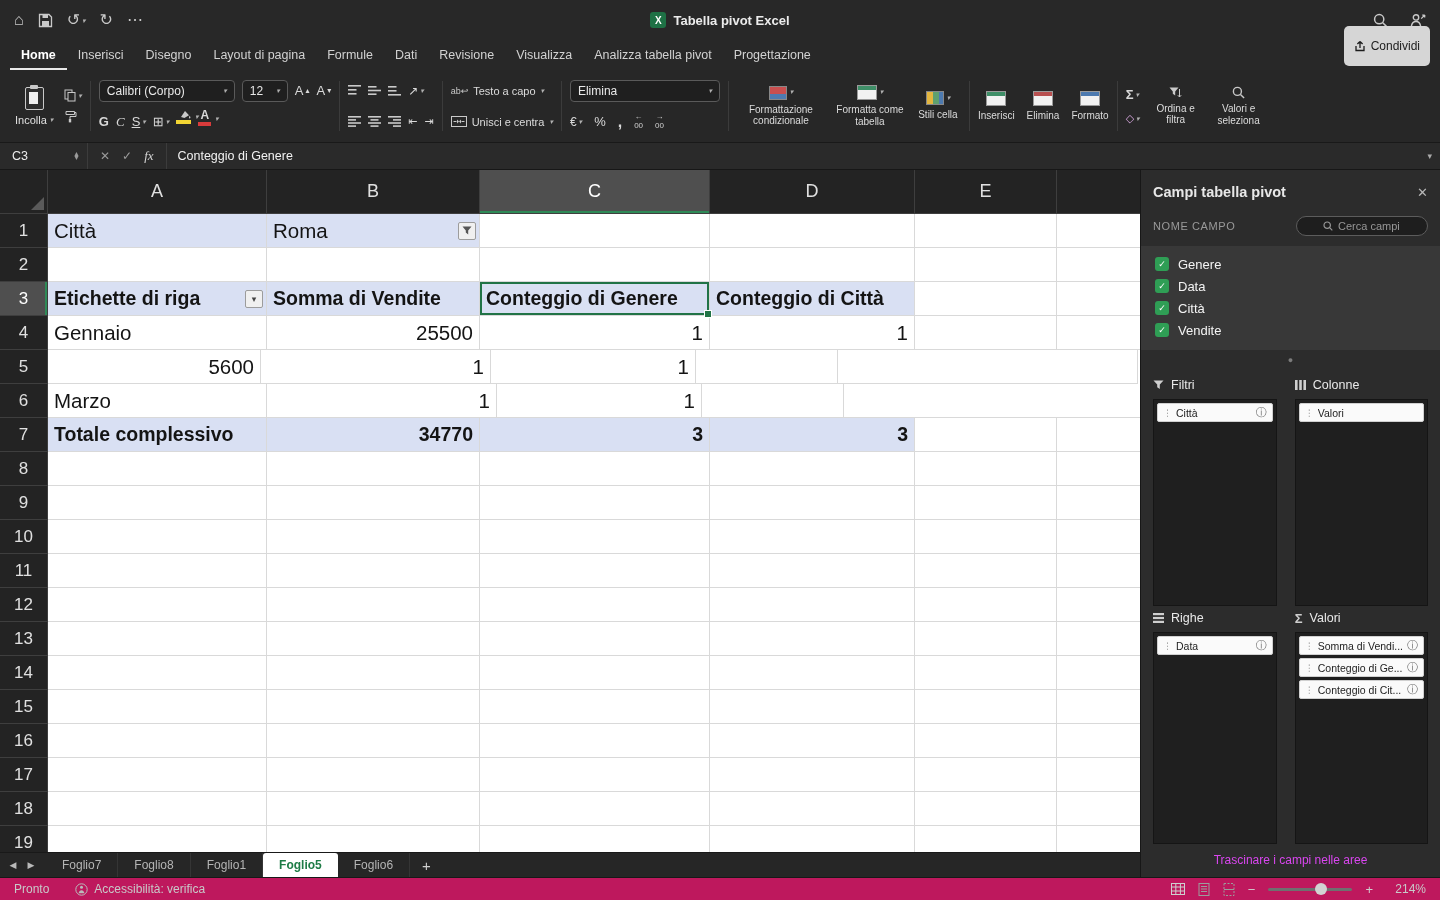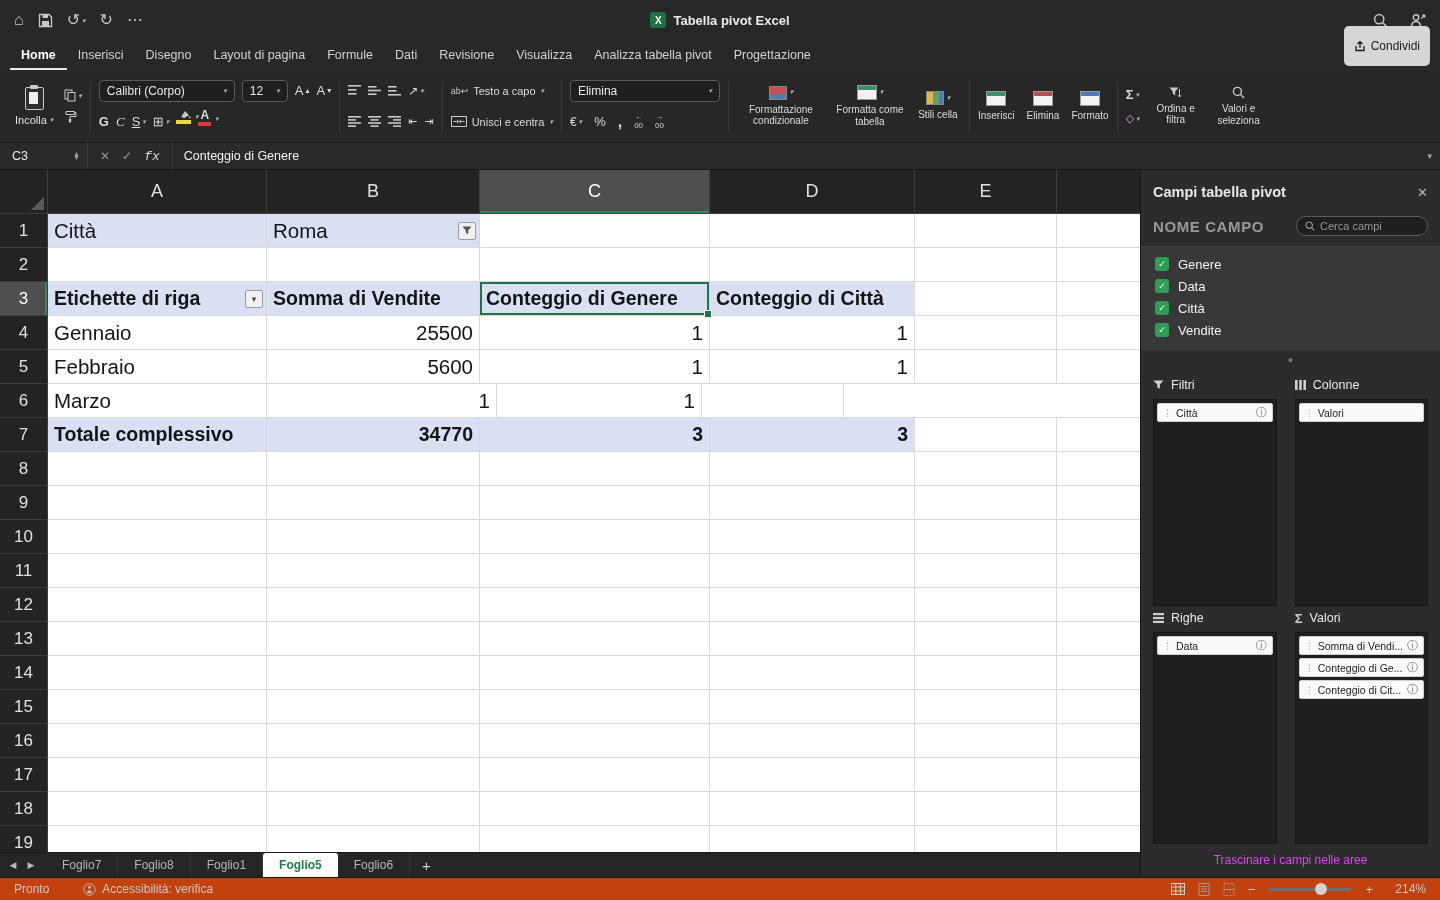--- a/index.html
+++ b/index.html
@@ -57,21 +57,21 @@
     linear-gradient(90deg,#e4b63f 0 6px,#5fa06f 6px 12px,#4d7ab0 12px); }
   .dec { display:flex; flex-direction:column; align-items:center; color:#d0d0d0; font-size:8px; line-height:1.05; }
 
   
   .fbar { height:27px; background:#2a2a2a; border-bottom:1px solid #171717; display:flex; align-items:center; flex:none; }
   .namebox { width:88px; height:100%; display:flex; align-items:center; justify-content:space-between; padding:0 7px 0 12px; color:#ececec; font-size:12.5px; border-right:1px solid #3c3c3c; }
   .stepper { display:flex; flex-direction:column; line-height:.55; color:#9a9a9a; font-size:7px; }
   .fbtns { display:flex; align-items:center; gap:12px; padding:0 12px; border-right:1px solid #3c3c3c; height:100%; }
   .fb-x { color:#9a9a9a; font-size:12px; }
   .fb-ok { color:#9a9a9a; font-size:12px; }
-  .fb-fx { color:#d5d5d5; font-size:13px; font-style:italic; font-family:Liberation Mono, monospace; }
+  .fb-fx { color:#d5d5d5; font-size:13px; font-style:italic; font-family:Liberation Serif, serif; }
   .fcontent { color:#f2f2f2; font-size:12.5px; padding-left:11px; flex:1; }
   .fexp { color:#aaa; font-size:9px; padding-right:8px; }
 
   
   .main { flex:1; display:flex; min-height:0; }
   .sheet-col { width:1140px; flex:none; display:flex; flex-direction:column; }
   .sheet { height:682px; background:#ffffff; overflow:hidden; position:relative; }
   .colhdr-row { display:flex; height:44px; }
   .corner { width:48px; flex:none; background:#232323; border-right:1px solid #3e3e3e; border-bottom:1px solid #3e3e3e; position:relative; }
   .corner:after { content:""; position:absolute; right:3px; bottom:3px; border-left:13px solid transparent; border-bottom:13px solid #5a5a5a; }
@@ -95,39 +95,39 @@
   .stab { padding:0 16px; display:flex; align-items:center; color:#b5b5b5; font-size:12px; border-right:1px solid #353535; white-space:nowrap; }
   .stab.active { background:#ffffff; color:#1e7c46; font-weight:bold; border-right:none; border-radius:3px 3px 0 0; }
   .addtab { color:#cfcfcf; font-size:15px; margin-left:12px; }
 
   
   .panel { width:300px; flex:none; background:#2c2c2c; border-left:1px solid #171717; display:flex; flex-direction:column; padding:14px 12px 4px; color:#e8e8e8; overflow:hidden; }
   .p-head { display:flex; align-items:center; justify-content:space-between; }
   .p-title { font-size:14.5px; font-weight:bold; }
   .p-close { color:#b9b9b9; font-size:13px; }
   .p-row { display:flex; align-items:center; justify-content:space-between; margin-top:16px; }
-  .p-caps { font-size:15px; color:#999; letter-spacing:.6px;font-weight:bold; }
-  .p-search { width:132px; height:20px; border:1px solid #5c5c5c; border-radius:10px; background:#1e1e1e; display:flex; align-items:center; gap:5px; padding:0 8px; color:#979797; font-size:11px; }
+  .p-caps { font-size:11px; color:#999; letter-spacing:.6px; }
+  .p-search { width:132px; height:20px; border:1px solid #5c5c5c; border-radius:10px; background:#1e1e1e; display:flex; align-items:center; gap:5px; padding:0 26px; color:#979797; font-size:11px; }
   .p-fields { background:#383838; margin:10px -12px 0; padding:7px 14px 9px; }
   .p-field { display:flex; align-items:center; gap:9px; height:22px; font-size:13px; color:#f4f4f4; }
   .chk { width:14px; height:14px; flex:none; border-radius:3px; background:#2f9e55; color:#fff; font-size:9px; display:flex; align-items:center; justify-content:center; }
   .p-dot { text-align:center; color:#7c7c7c; font-size:9px; line-height:10px; margin-top:5px; }
   .p-areas { display:grid; grid-template-columns:1fr 1fr; grid-template-rows:1fr 1.02fr; gap:0 18px; margin-top:8px; flex:1; min-height:0; }
   .area { display:flex; flex-direction:column; min-height:0; }
   .area-h { display:flex; align-items:center; gap:7px; font-size:12.5px; color:#e9e9e9; height:24px; flex:none; }
   .aicon { display:flex; align-items:center; }
   .area-box { flex:1; background:#1f1f1f; border:1px solid #151515; margin-top:2px; padding:3px; display:flex; flex-direction:column; gap:3px; overflow:hidden; }
   .chip { height:19px; flex:none; background:#fafafa; color:#222; font-size:10.5px; display:flex; align-items:center; gap:4px; padding:0 5px; border-radius:2px; border:1px solid #d0d0d0; }
   .chip-t { overflow:hidden; text-overflow:ellipsis; white-space:nowrap; flex:1; }
   .grip { color:#8a8a8a; font-size:9px; }
   .info { color:#6f6f6f; font-size:11px; }
   .p-hint { flex:none; text-align:center; color:#d946ef; font-size:12px; padding:9px 0 6px; }
 
   
-  .status { height:23px; background:#c2410c; border-top:1px solid #181818; display:flex; align-items:center; padding:0 14px; color:#c9c9c9; font-size:12px; gap:8px; flex:none; }
+  .status { height:23px; background:#be185d; border-top:1px solid #181818; display:flex; align-items:center; padding:0 14px; color:#c9c9c9; font-size:12px; flex:none; }
   .st-acc { display:flex; align-items:center; gap:6px; margin-left:26px; }
   .st-right { margin-left:auto; display:flex; align-items:center; gap:13px; }
   .viewico { display:flex; align-items:center; }
   .zoom-track { width:84px; height:3px; background:#6f6f6f; border-radius:2px; position:relative; }
   .zoom-thumb { position:absolute; left:55%; top:-4.5px; width:12px; height:12px; border-radius:50%; background:#d2d2d2; }
   .zoom-pm { color:#cfcfcf; font-size:13px; }
   .zoom-val { width:40px; text-align:right; }
 </style>
 </head>
 <body>
@@ -533,23 +533,20 @@
                 <span>1</span>
               </div>
               <div class="cell num" style="width: 205px;">
                 <span>1</span>
               </div>
               <div class="cell" style="width: 142px;"></div>
               <div class="cell" style="width: 300px;"></div>
             </div>
             <div class="grow">
               <div class="rh">5</div>
-              <div class="cell" style="width: 219px;">
-                <span>Febbraio</span>
-              </div>
               <div class="cell num" style="width: 213px;">
                 <span>5600</span>
               </div>
               <div class="cell num" style="width: 230px;">
                 <span>1</span>
               </div>
               <div class="cell num" style="width: 205px;">
                 <span>1</span>
               </div>
               <div class="cell" style="width: 142px;"></div>

